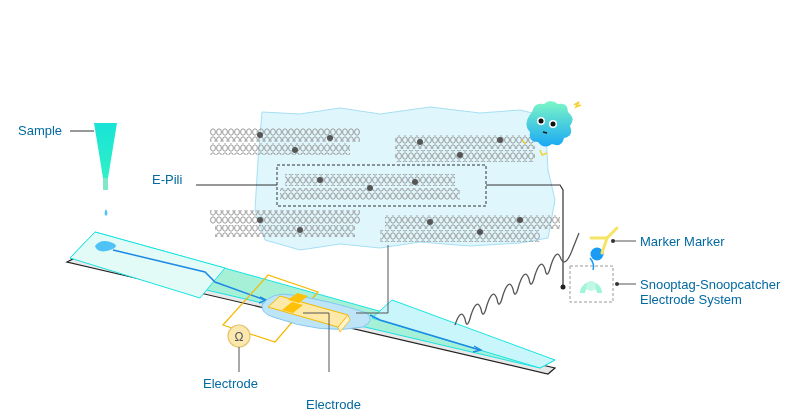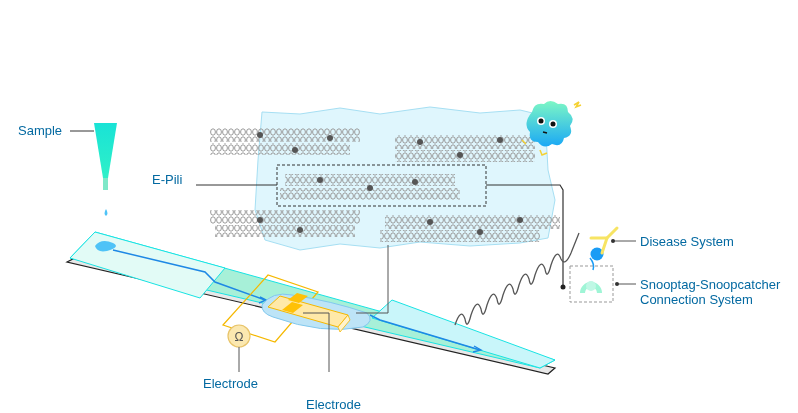--- a/index.html
+++ b/index.html
@@ -119,17 +119,17 @@
     <path d="M607,238 L591,238"></path>
   </g>
   <line x1="613" y1="241" x2="636" y2="241" stroke="#555" stroke-width="1"></line>
   <circle cx="613" cy="241" r="2" fill="#333"></circle>
   <line x1="617" y1="284" x2="636" y2="284" stroke="#555" stroke-width="1"></line>
   <circle cx="617" cy="284" r="2" fill="#333"></circle>
 </svg>
 
 <div class="lbl" style="left:18px;top:123px;">Sample</div>
 <div class="lbl" style="left:152px;top:172px;">E-Pili</div>
-<div class="lbl" style="left:640px;top:234px;">Disease System</div>
+<div class="lbl" style="left:640px;top:234px;">Marker Marker</div>
 <div class="lbl" style="left:640px;top:277px;text-align:right;">Snooptag-Snoopcatcher</div>
-<div class="lbl" style="left:640px;top:292px;">Connection System</div>
+<div class="lbl" style="left:640px;top:292px;">Electrode System</div>
 <div class="lbl" style="left:203px;top:376px;">Electrode</div>
 <div class="lbl" style="left:306px;top:376px;margin-top:21px;">Electrode</div>
 
 </body></html>

